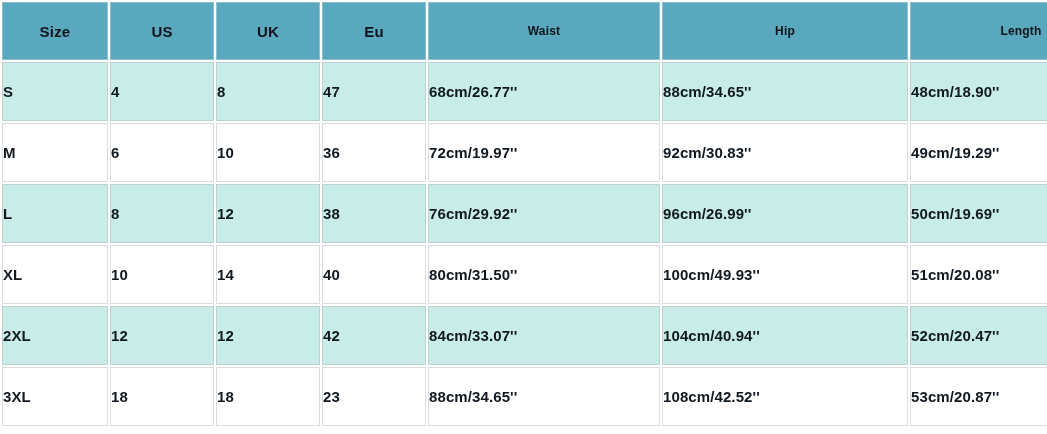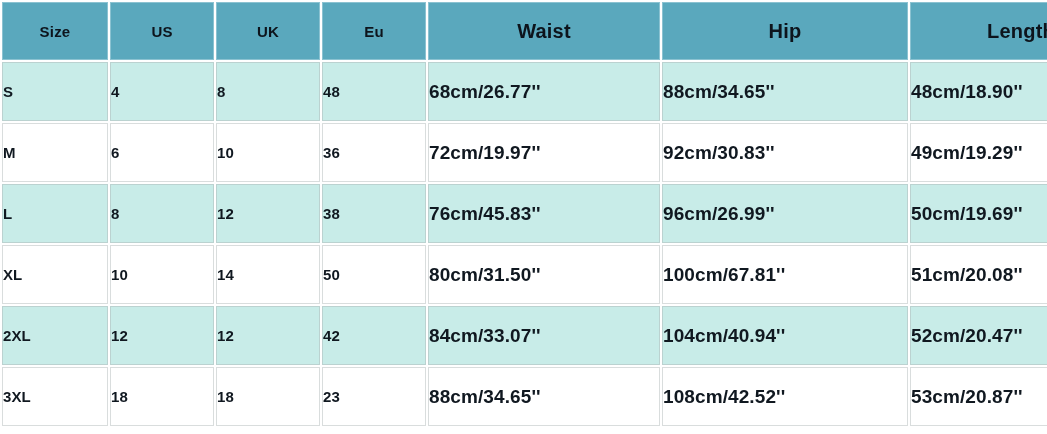--- a/index.html
+++ b/index.html
@@ -41,29 +41,29 @@
     border: 1px solid rgba(170, 180, 180, 0.45);
     overflow: hidden;
     white-space: nowrap;
   }
 
   
   table.size-table thead th {
     height: 56px;
     background: #5aa8bd;
     color: #0d141c;
-    font-size: 20px;
+    font-size: 12px;
     letter-spacing: 0.2px;
     border: 1px solid rgba(255, 255, 255, 0.30);
   }
 
   
   table.size-table tbody td {
     height: 57px;
-    font-size: 19px;
+    font-size: 15px;
     letter-spacing: 0.1px;
   }
 
   table.size-table tbody tr.row-tint td {
     background: #c8ece8;
   }
   table.size-table tbody tr.row-plain td {
     background: #ffffff;
   }
 
@@ -106,53 +106,53 @@
         <th>Hip</th>
         <th>Length</th>
       </tr>
     </thead>
     <tbody>
 
       <tr class="row-tint">
         <td class="col-narrow">S</td>
         <td class="col-narrow">4</td>
         <td class="col-narrow">8</td>
-        <td class="col-narrow">48</td>
+        <td class="col-narrow">47</td>
         <td>68cm/26.77''</td>
         <td>88cm/34.65''</td>
         <td>48cm/18.90''</td>
       </tr>
 
       <tr class="row-plain">
         <td class="col-narrow">M</td>
         <td class="col-narrow">6</td>
         <td class="col-narrow">10</td>
         <td class="col-narrow">36</td>
         <td>72cm/19.97''</td>
         <td>92cm/30.83''</td>
         <td>49cm/19.29''</td>
       </tr>
 
       <tr class="row-tint">
         <td class="col-narrow">L</td>
         <td class="col-narrow">8</td>
         <td class="col-narrow">12</td>
         <td class="col-narrow">38</td>
-        <td>76cm/45.83''</td>
+        <td>76cm/29.92''</td>
         <td>96cm/26.99''</td>
         <td>50cm/19.69''</td>
       </tr>
 
       <tr class="row-plain">
         <td class="col-narrow">XL</td>
         <td class="col-narrow">10</td>
         <td class="col-narrow">14</td>
-        <td class="col-narrow">50</td>
+        <td class="col-narrow">40</td>
         <td>80cm/31.50''</td>
-        <td>100cm/67.81''</td>
+        <td>100cm/49.93''</td>
         <td>51cm/20.08''</td>
       </tr>
 
       <tr class="row-tint">
         <td class="col-narrow">2XL</td>
         <td class="col-narrow">12</td>
         <td class="col-narrow">12</td>
         <td class="col-narrow">42</td>
         <td>84cm/33.07''</td>
         <td>104cm/40.94''</td>

